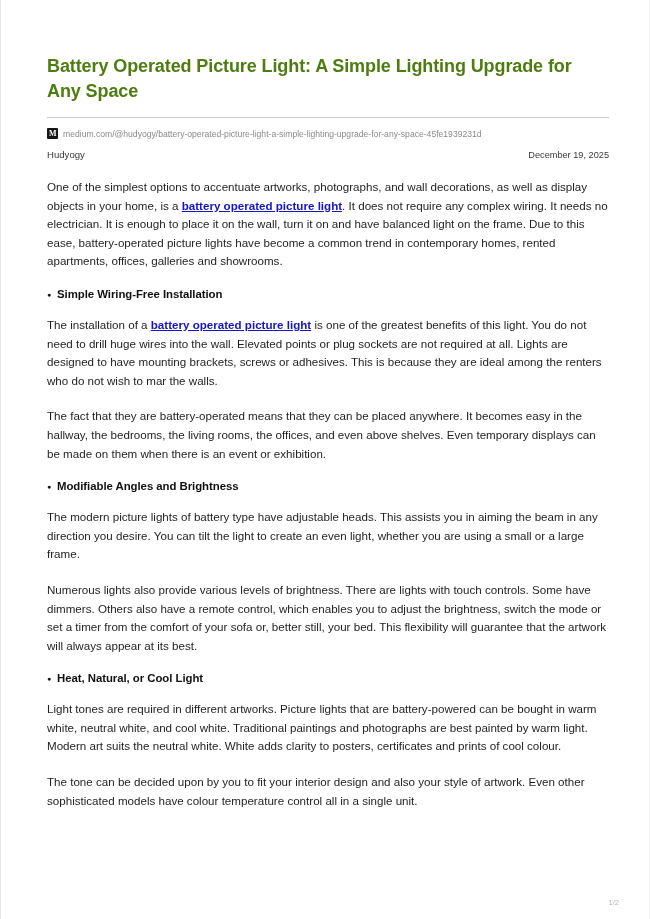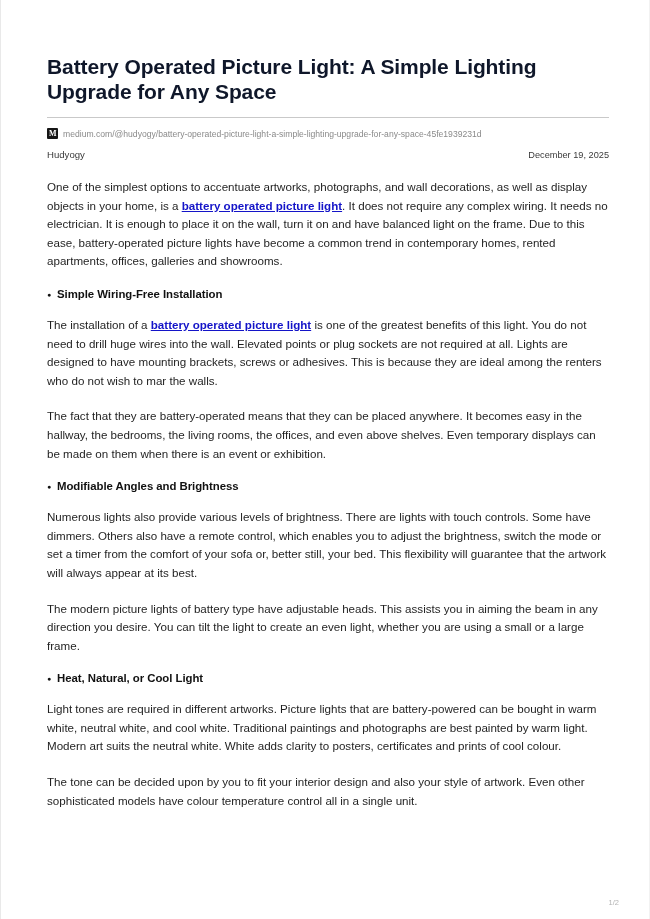--- a/index.html
+++ b/index.html
@@ -24,24 +24,24 @@
   .content {
     position: absolute;
     left: 46px;
     top: 54px;
     width: 562px;
   }
 
   
   .doc-title {
     font-family: "Liberation Sans", sans-serif;
-    font-size: 21px;
+    font-size: 18px;
     font-weight: bold;
     line-height: 25px;
-    color: #0f172a;
+    color: #4d7c0f;
     letter-spacing: -0.1px;
     margin: 0 0 0 0;
     padding: 0;
   }
 
   
   .title-rule {
     height: 1px;
     background: #c9c9c9;
     margin-top: 13px;
@@ -173,23 +173,23 @@
 
 
       <h2 class="section-head">Simple Wiring-Free Installation</h2>
 
       <p class="para"><span>The installation of a </span><a class="inline-link" href="#">battery operated picture light</a><span> is one of the greatest benefits of this light. You do not need to drill huge wires into the wall. Elevated points or plug sockets are not required at all. Lights are designed to have mounting brackets, screws or adhesives. This is because they are ideal among the renters who do not wish to mar the walls.</span></p>
 
       <p class="para">The fact that they are battery-operated means that they can be placed anywhere. It becomes easy in the hallway, the bedrooms, the living rooms, the offices, and even above shelves. Even temporary displays can be made on them when there is an event or exhibition.</p>
 
       <h2 class="section-head">Modifiable Angles and Brightness</h2>
 
+      <p class="para">The modern picture lights of battery type have adjustable heads. This assists you in aiming the beam in any direction you desire. You can tilt the light to create an even light, whether you are using a small or a large frame.</p>
+
       <p class="para">Numerous lights also provide various levels of brightness. There are lights with touch controls. Some have dimmers. Others also have a remote control, which enables you to adjust the brightness, switch the mode or set a timer from the comfort of your sofa or, better still, your bed. This flexibility will guarantee that the artwork will always appear at its best.</p>
-
-      <p class="para">The modern picture lights of battery type have adjustable heads. This assists you in aiming the beam in any direction you desire. You can tilt the light to create an even light, whether you are using a small or a large frame.</p>
 
       <h2 class="section-head">Heat, Natural, or Cool Light</h2>
 
       <p class="para">Light tones are required in different artworks. Picture lights that are battery-powered can be bought in warm white, neutral white, and cool white. Traditional paintings and photographs are best painted by warm light. Modern art suits the neutral white. White adds clarity to posters, certificates and prints of cool colour.</p>
 
       <p class="para">The tone can be decided upon by you to fit your interior design and also your style of artwork. Even other sophisticated models have colour temperature control all in a single unit.</p>
 
     </div>
   </div>
 

